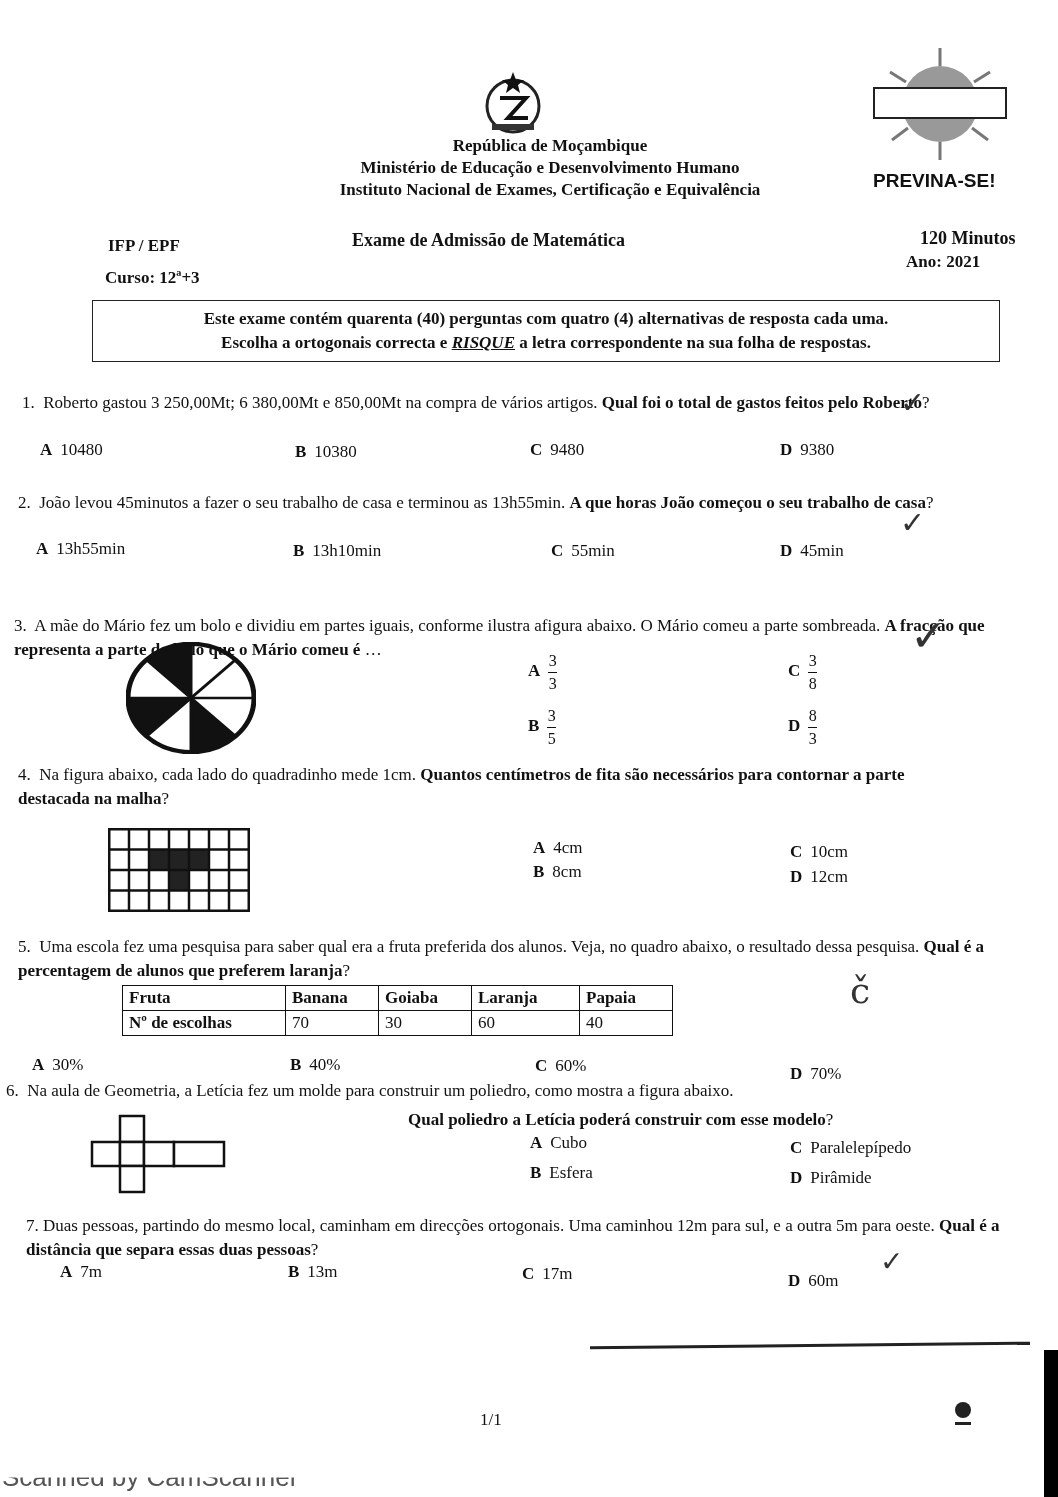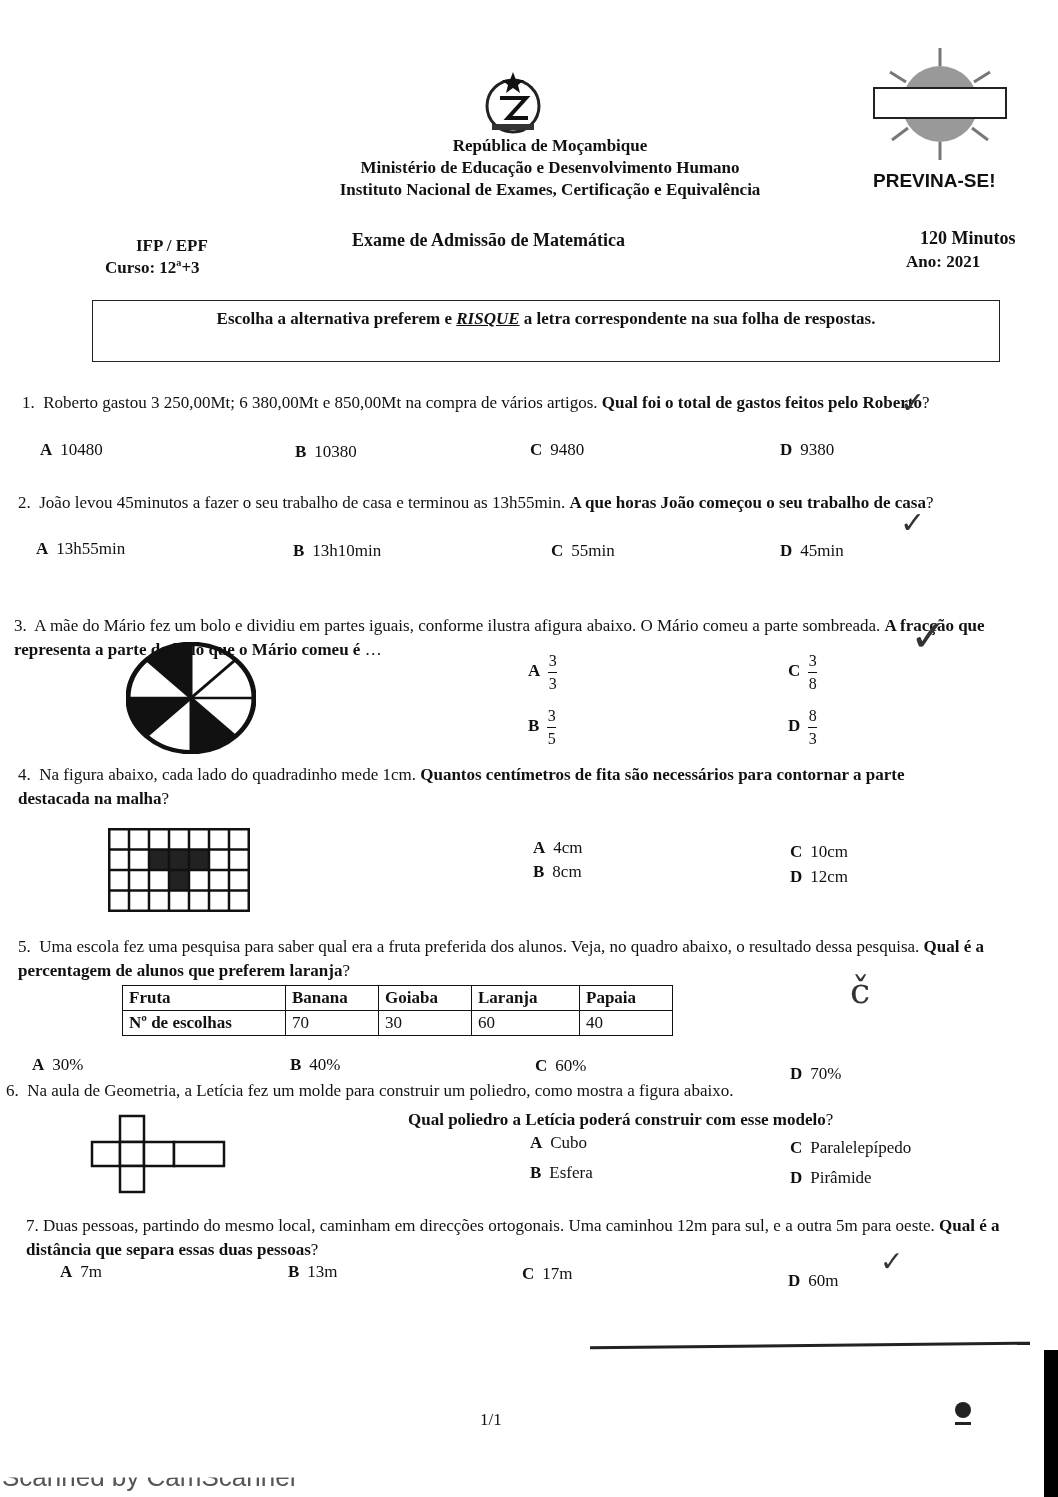--- a/index.html
+++ b/index.html
@@ -42,29 +42,30 @@
       <line x1="18" y1="30" x2="34" y2="40"></line>
         <line x1="118" y1="30" x2="102" y2="40"></line>
       <line x1="20" y1="98" x2="36" y2="86"></line>
         <line x1="116" y1="98" x2="100" y2="86"></line>
     </g>
     <rect x="2" y="46" width="132" height="30" fill="#fff" stroke="#222" stroke-width="2"></rect>
   </svg>
 </div>
 <div class="abs" style="left:873px;top:170px;font-family:'Liberation Sans',sans-serif;font-weight:bold;font-size:19px;">PREVINA-SE!</div>
 
-<div class="abs b" style="left:108px;top:236px;font-size:17px;margin-left:28px;">IFP / EPF</div>
-<div class="abs b" style="left:105px;top:258px;font-size:17px;">Curso: 12ª+3</div>
+<div class="abs b" style="left:108px;top:236px;font-size:17px;">IFP / EPF</div>
+<div class="abs b" style="left:105px;top:268px;font-size:17px;">Curso: 12ª+3</div>
 <div class="abs b" style="left:352px;top:230px;font-size:18px;">Exame de Admissão de Matemática</div>
 <div class="abs b" style="left:876px;top:228px;font-size:18px;margin-left:44px;">120 Minutos</div>
 <div class="abs b" style="left:906px;top:252px;font-size:17px;">Ano: 2021</div>
 
 <div class="abs" style="left:92px;top:300px;width:908px;height:62px;border:1.5px solid #222;text-align:center;font-weight:bold;font-size:17px;line-height:24px;padding-top:6px;box-sizing:border-box;">
+  <div>Este exame contém quarenta (40) perguntas com quatro (4) alternativas de resposta cada uma.</div>
   <div>
-    <span>Escolha a alternativa preferem e </span><i><u>RISQUE</u></i><span> a letra correspondente na sua folha de respostas.</span>
+    <span>Escolha a ortogonais correcta e </span><i><u>RISQUE</u></i><span> a letra correspondente na sua folha de respostas.</span>
   </div>
 </div>
 
 <div class="q" style="left:22px;top:391px;width:985px;">
   <span>1.</span>&nbsp;
   <span>Roberto gastou 3 250,00Mt; 6 380,00Mt e 850,00Mt na compra de vários artigos. </span><span class="b">Qual foi o total de gastos feitos pelo Roberto</span><span>?</span>
 </div>
 <div class="opt" style="left:40px;top:440px;"><span class="l">A</span><span>10480</span></div>
 <div class="opt" style="left:295px;top:442px;"><span class="l">B</span><span>10380</span></div>
 <div class="opt" style="left:530px;top:440px;"><span class="l">C</span><span>9480</span></div>

